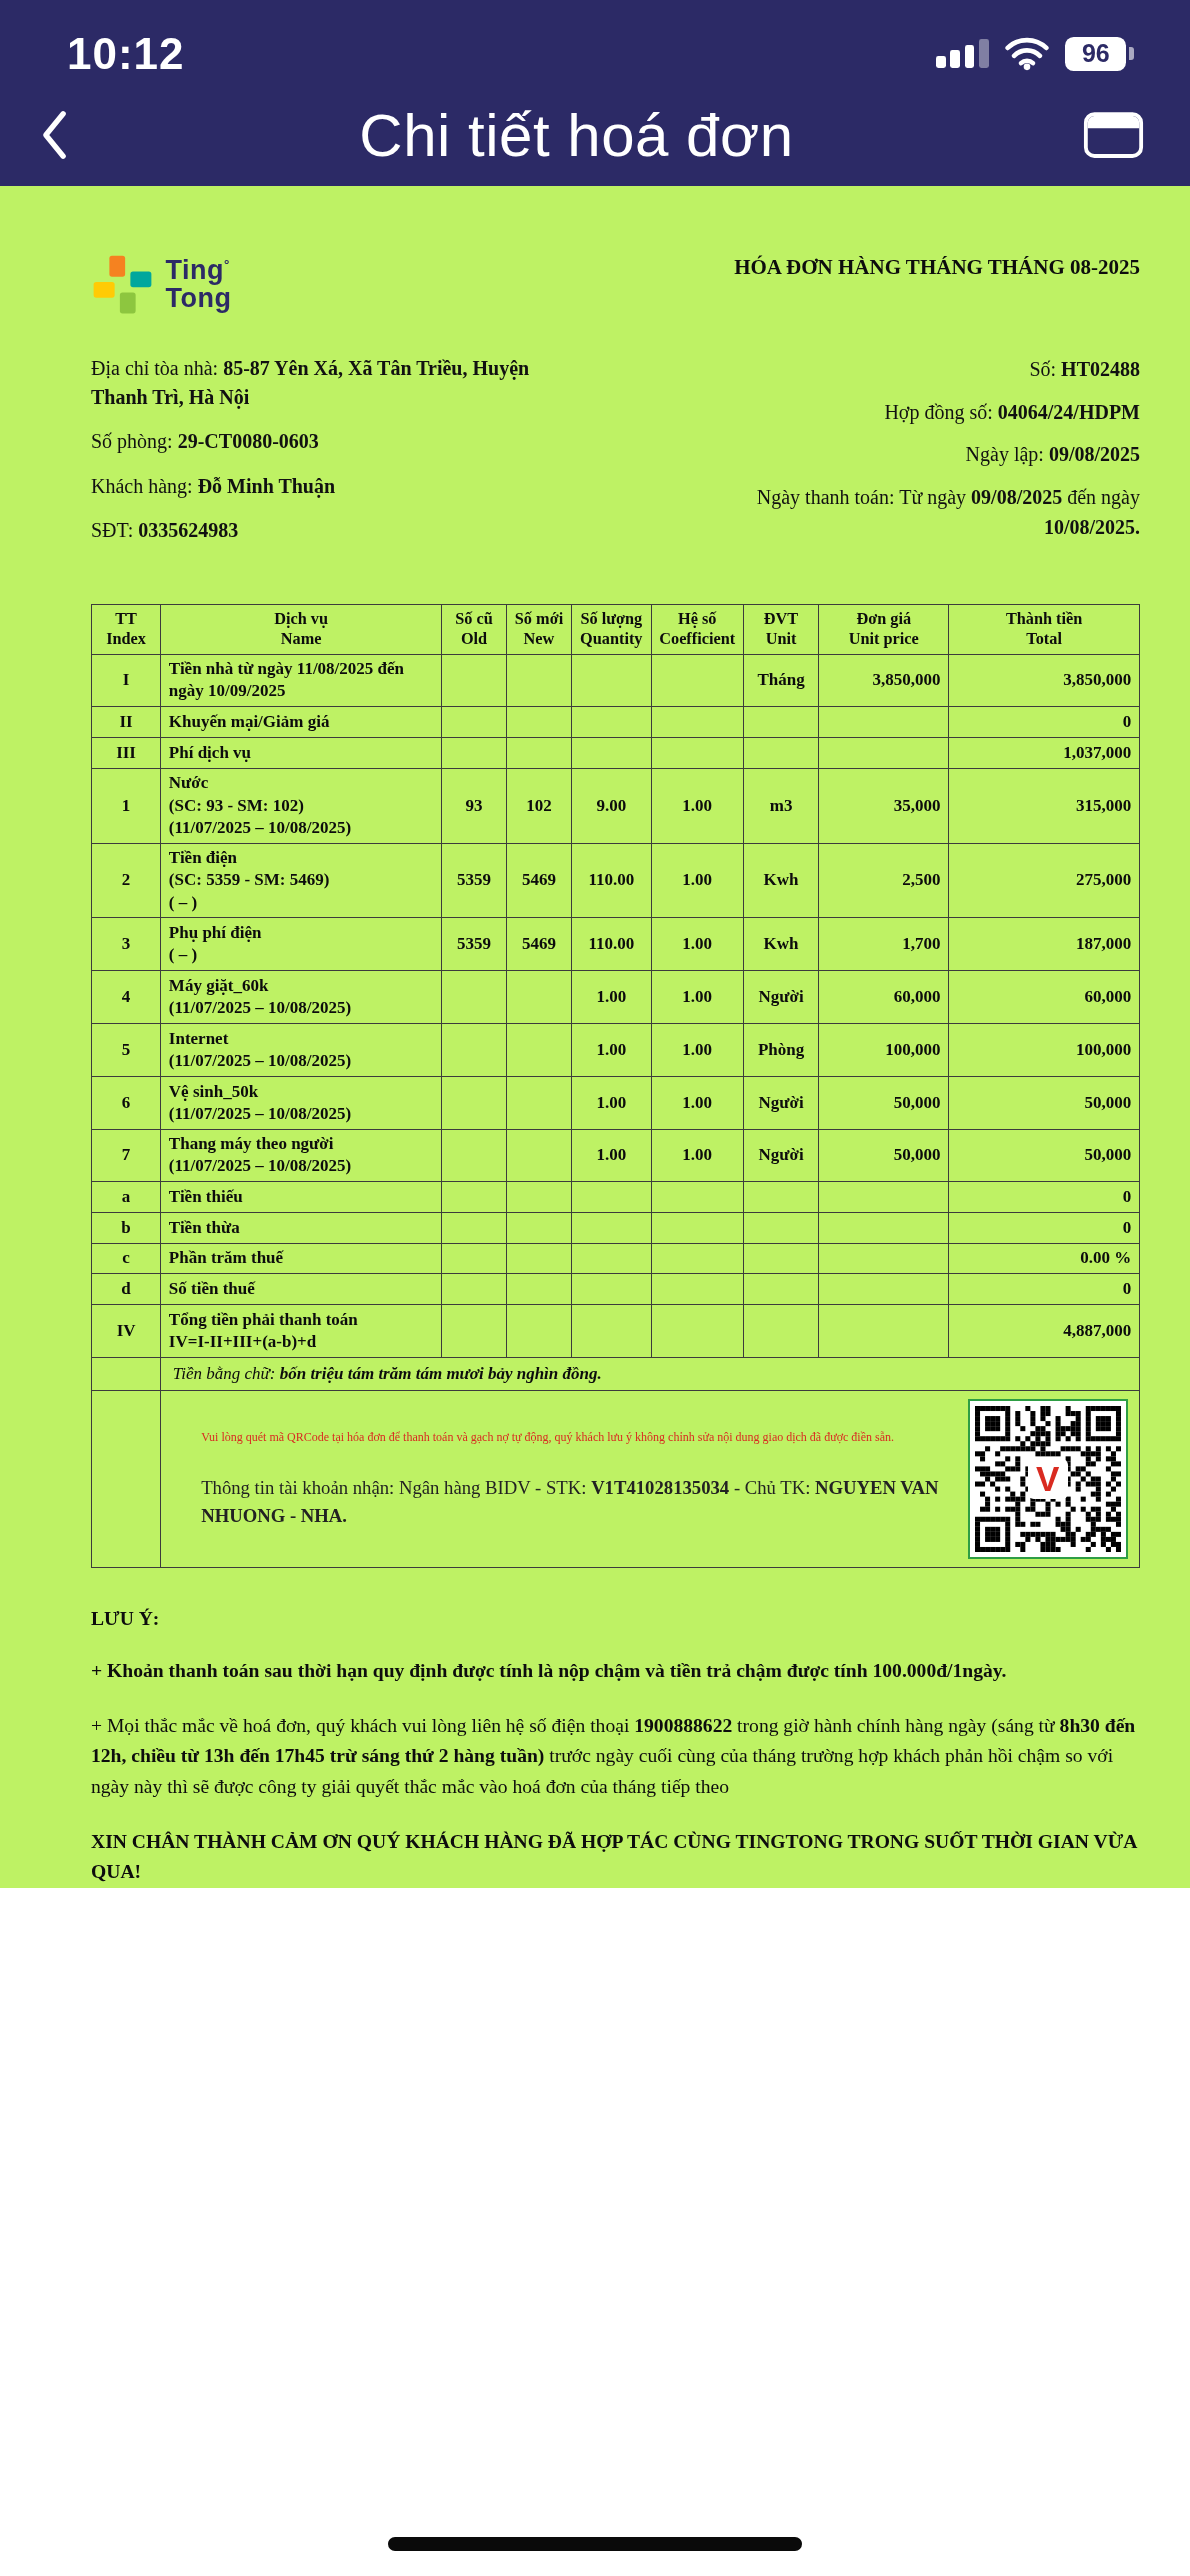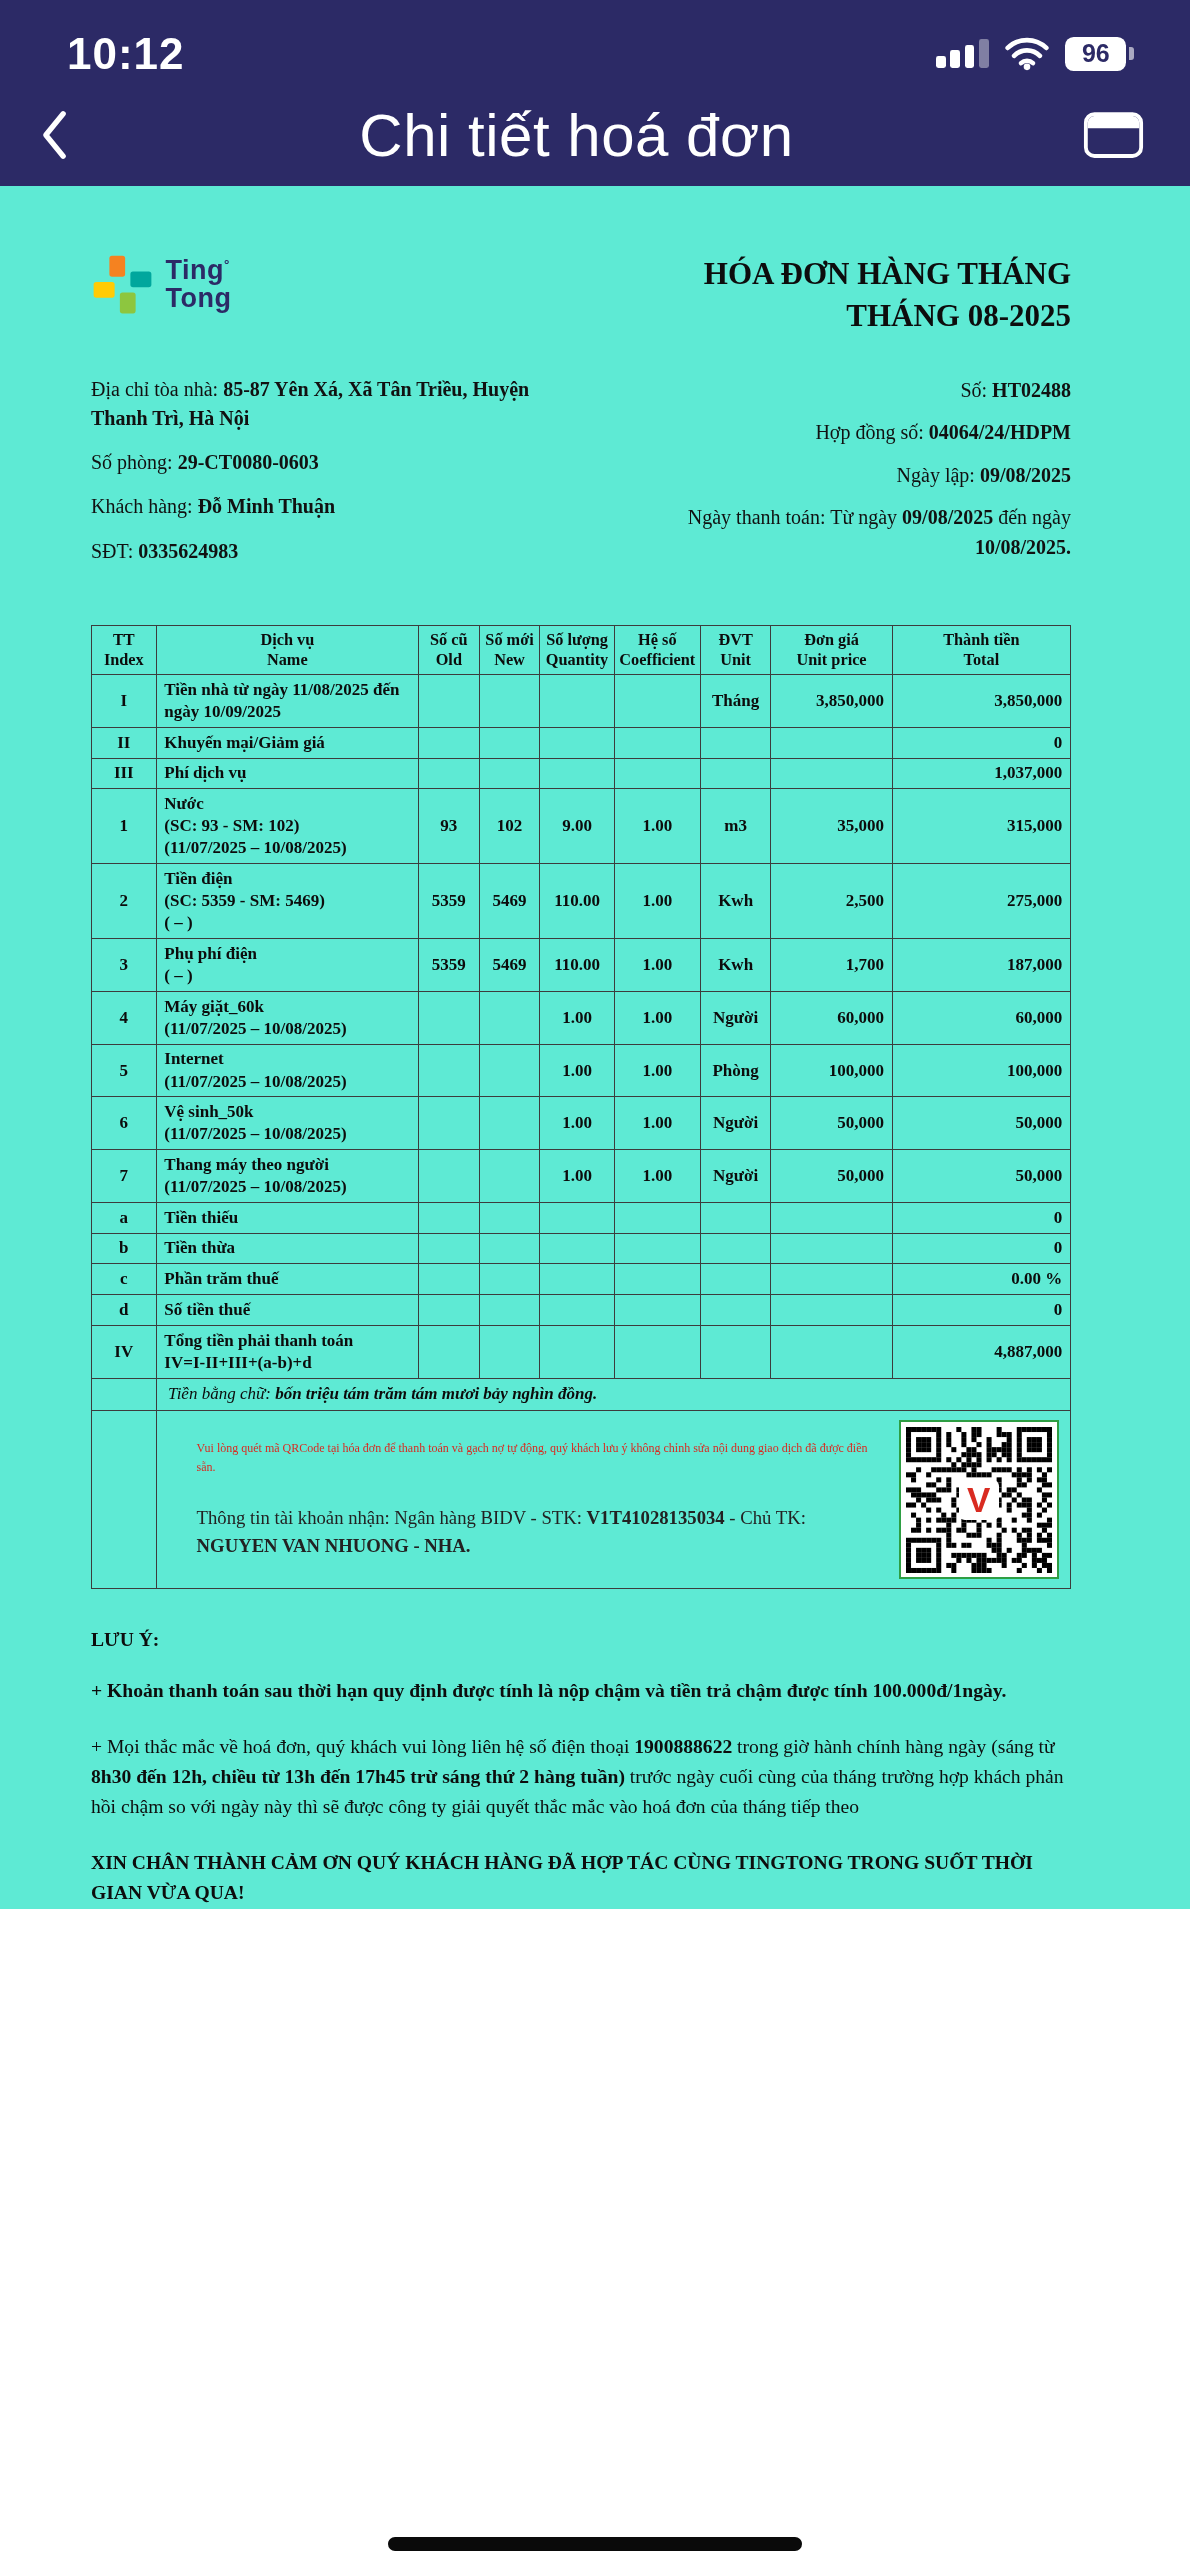--- a/index.html
+++ b/index.html
@@ -36,30 +36,30 @@
 
   .nav-bar {
     height:88px; display:flex; align-items:center; justify-content:space-between;
     padding:0 40px 13.4px 33px; color:#fff;
     font-family:"Liberation Sans","DejaVu Sans",sans-serif;
   }
   .back-btn, .card-btn { background:transparent; border:none; cursor:pointer; display:flex; align-items:center; padding:5.8px; }
   .nav-title { font-size:60px; font-weight:400; letter-spacing:0.5px; }
 
   
-  .document { padding:67px 119px 0 91px; background:#5eead4; }
+  .document { padding:67px 50px 0 91px; background:#bef264; }
   .doc-header { display:flex; justify-content:space-between; align-items:flex-start; }
   .logo { display:flex; align-items:center; gap:11.5px; }
   .logo-text {
     font-family:"Liberation Sans","DejaVu Sans",sans-serif;
     font-weight:bold; color:var(--navy,#2c2a66);
     font-size:27px; line-height:1.02; letter-spacing:0.5px;
   }
   .logo-text sup { font-size:13.4px; }
-  .doc-title { width:433px; text-align:right; font-size:31px; font-weight:bold; line-height:1.35; color:#0d0d0d; }
+  .doc-title { width:433px; text-align:right; font-size:21px; font-weight:bold; line-height:1.35; color:#0d0d0d; }
 
   .info-section { margin-top:38px; display:flex; justify-content:space-between; }
   .info-left  { width:498px; font-size:20px; line-height:1.45; }
   .info-right { width:450px; font-size:20px; line-height:1.5; text-align:right; }
   .info-line { margin-bottom:15.3px; }
   .info-right .info-line { margin-bottom:12.5px; }
 
   table.invoice-table {
     margin-top:44px; width:100%; border-collapse:collapse; table-layout:fixed;
     font-size:17px;

